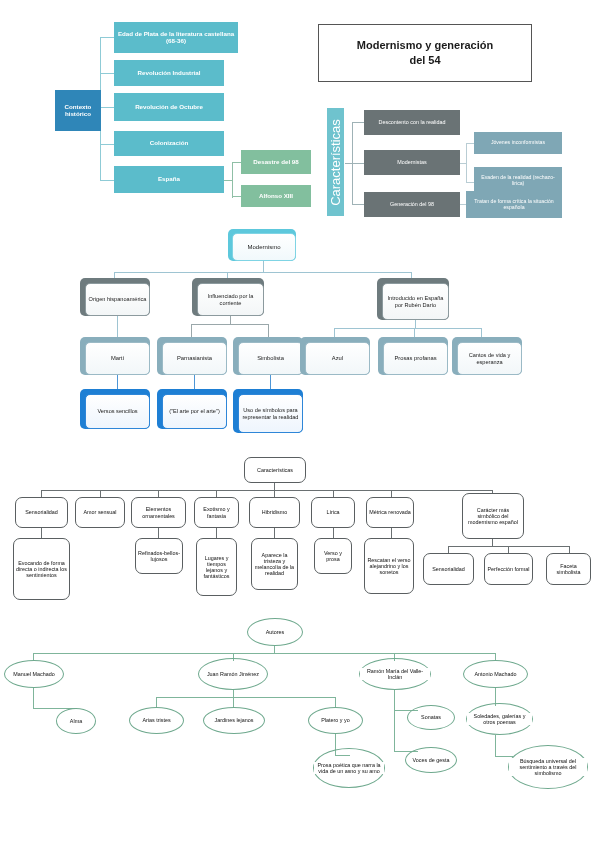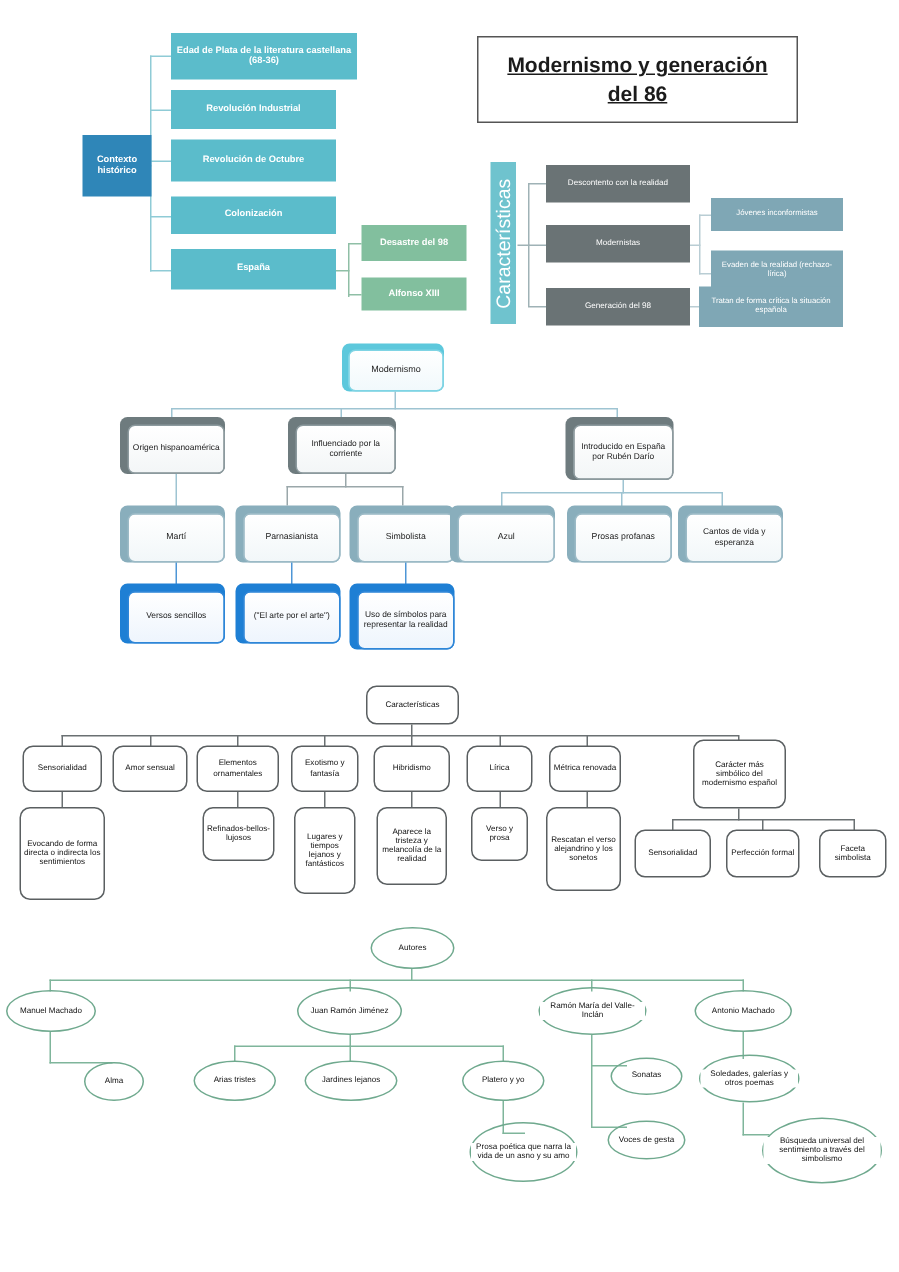--- a/index.html
+++ b/index.html
@@ -17,22 +17,22 @@
   .s1-root{background:#2F86B8;color:#ffffff;font-size:6.2px;font-weight:bold;}
   .s1-lvl1{background:#5BBCCB;color:#ffffff;font-size:6.2px;font-weight:bold;}
   .s1-lvl2{background:#82BF9E;color:#ffffff;font-size:6.2px;font-weight:bold;}
 
   .conn{position:absolute;background:#8FCBD6;}
   .conn.g{background:#8FBFA6;}
 
   
   .title-box{position:absolute;border:1px solid #555;background:#fff;
              display:flex;align-items:center;justify-content:center;
-             text-align:center;font-size:14px;font-weight:bold;color:#1b1b1b;
-             line-height:1.35;box-sizing:border-box;text-decoration:underline;}
+             text-align:center;font-size:11px;font-weight:bold;color:#1b1b1b;
+             line-height:1.35;box-sizing:border-box;}
 
   
   .s2-band{position:absolute;background:#6FC3CE;display:flex;
            align-items:center;justify-content:center;}
   .s2-band span{transform:rotate(-90deg);white-space:nowrap;
                 color:#ffffff;font-size:13px;}
   .s2-grey{background:#6A7375;color:#ffffff;font-size:5.4px;}
   .s2-steel{background:#7FA7B5;color:#ffffff;font-size:5.2px;}
   .conn2{position:absolute;background:#9fb2b6;}
   .conn2.l{background:#b9cdd4;}
@@ -80,21 +80,21 @@
   .conn5{position:absolute;background:#7FB59B;}
 </style>
 </head>
 <body>
 
 <div id="canvas">
 
   <div class="title-box" style="left:318px;top:24px;width:214px;height:58px;">
     <div>
       <div>Modernismo y generación</div>
-      <div>del 86</div>
+      <div>del 54</div>
     </div>
   </div>
 
   <div class="conn" style="left:100px;top:37px;width:1.4px;height:144px;"></div>
   <div class="conn" style="left:91px;top:110px;width:10px;height:1.4px;"></div>
   <div class="conn" style="left:100px;top:37px;width:14px;height:1.4px;"></div>
   <div class="conn" style="left:100px;top:73px;width:14px;height:1.4px;"></div>
   <div class="conn" style="left:100px;top:107px;width:14px;height:1.4px;"></div>
   <div class="conn" style="left:100px;top:144px;width:14px;height:1.4px;"></div>
   <div class="conn" style="left:100px;top:180px;width:14px;height:1.4px;"></div>

